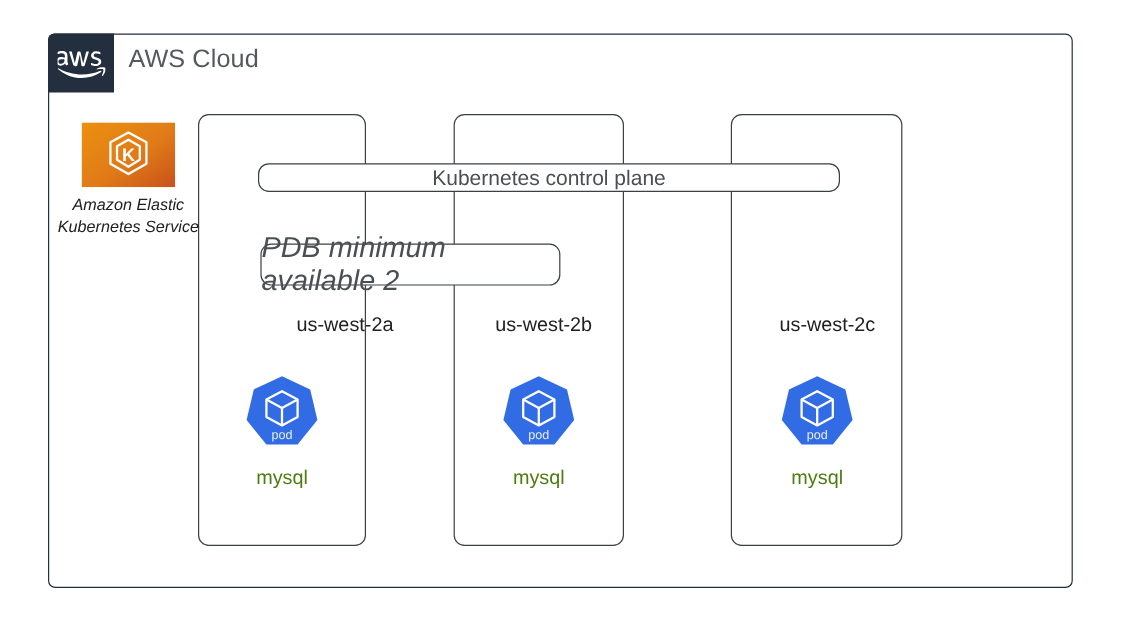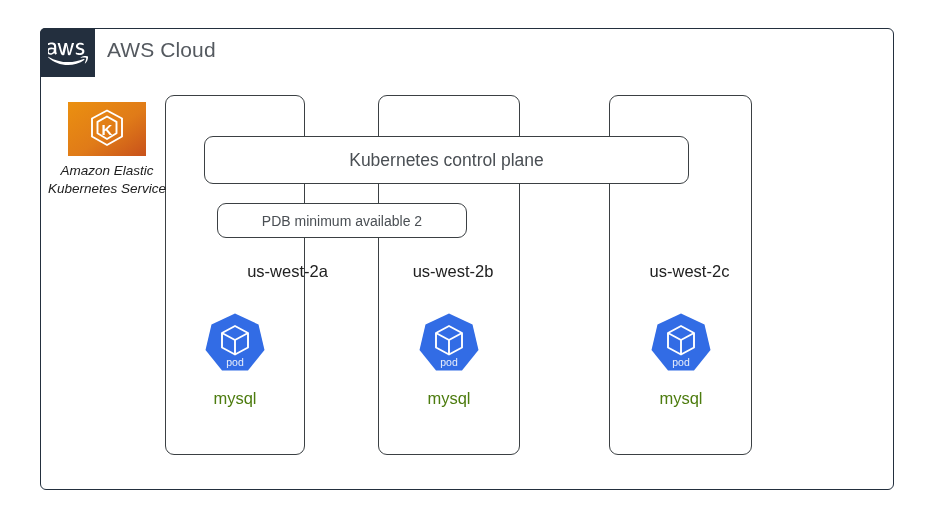--- a/index.html
+++ b/index.html
@@ -113,32 +113,33 @@
     background: #ffffff;
     border: 1.5px solid #3B4043;
     border-radius: 9px;
     box-sizing: border-box;
     display: flex;
     align-items: center;
     justify-content: center;
     color: #4A4F54;
   }
   .control-plane-box {
-    left: 204px;
+    left: 215px;
     top: 136px;
     width: 485px;
-    height: 48px;
+    height: 24px;
     font-size: 17.5px;
   }
   .pdb-box {
     left: 217px;
     top: 203px;
     width: 250px;
     height: 35px;
-    font-size: 14px;
+    font-size: 24px;
+    font-style: italic;
   }
 
   
   .pod-group { position: absolute; width: 110px; }
   .pod-1 { left: 180px; top: 312px; }
   .pod-2 { left: 394px; top: 312px; }
   .pod-3 { left: 626px; top: 312px; }
 
   .pod-icon {
     width: 66px;

